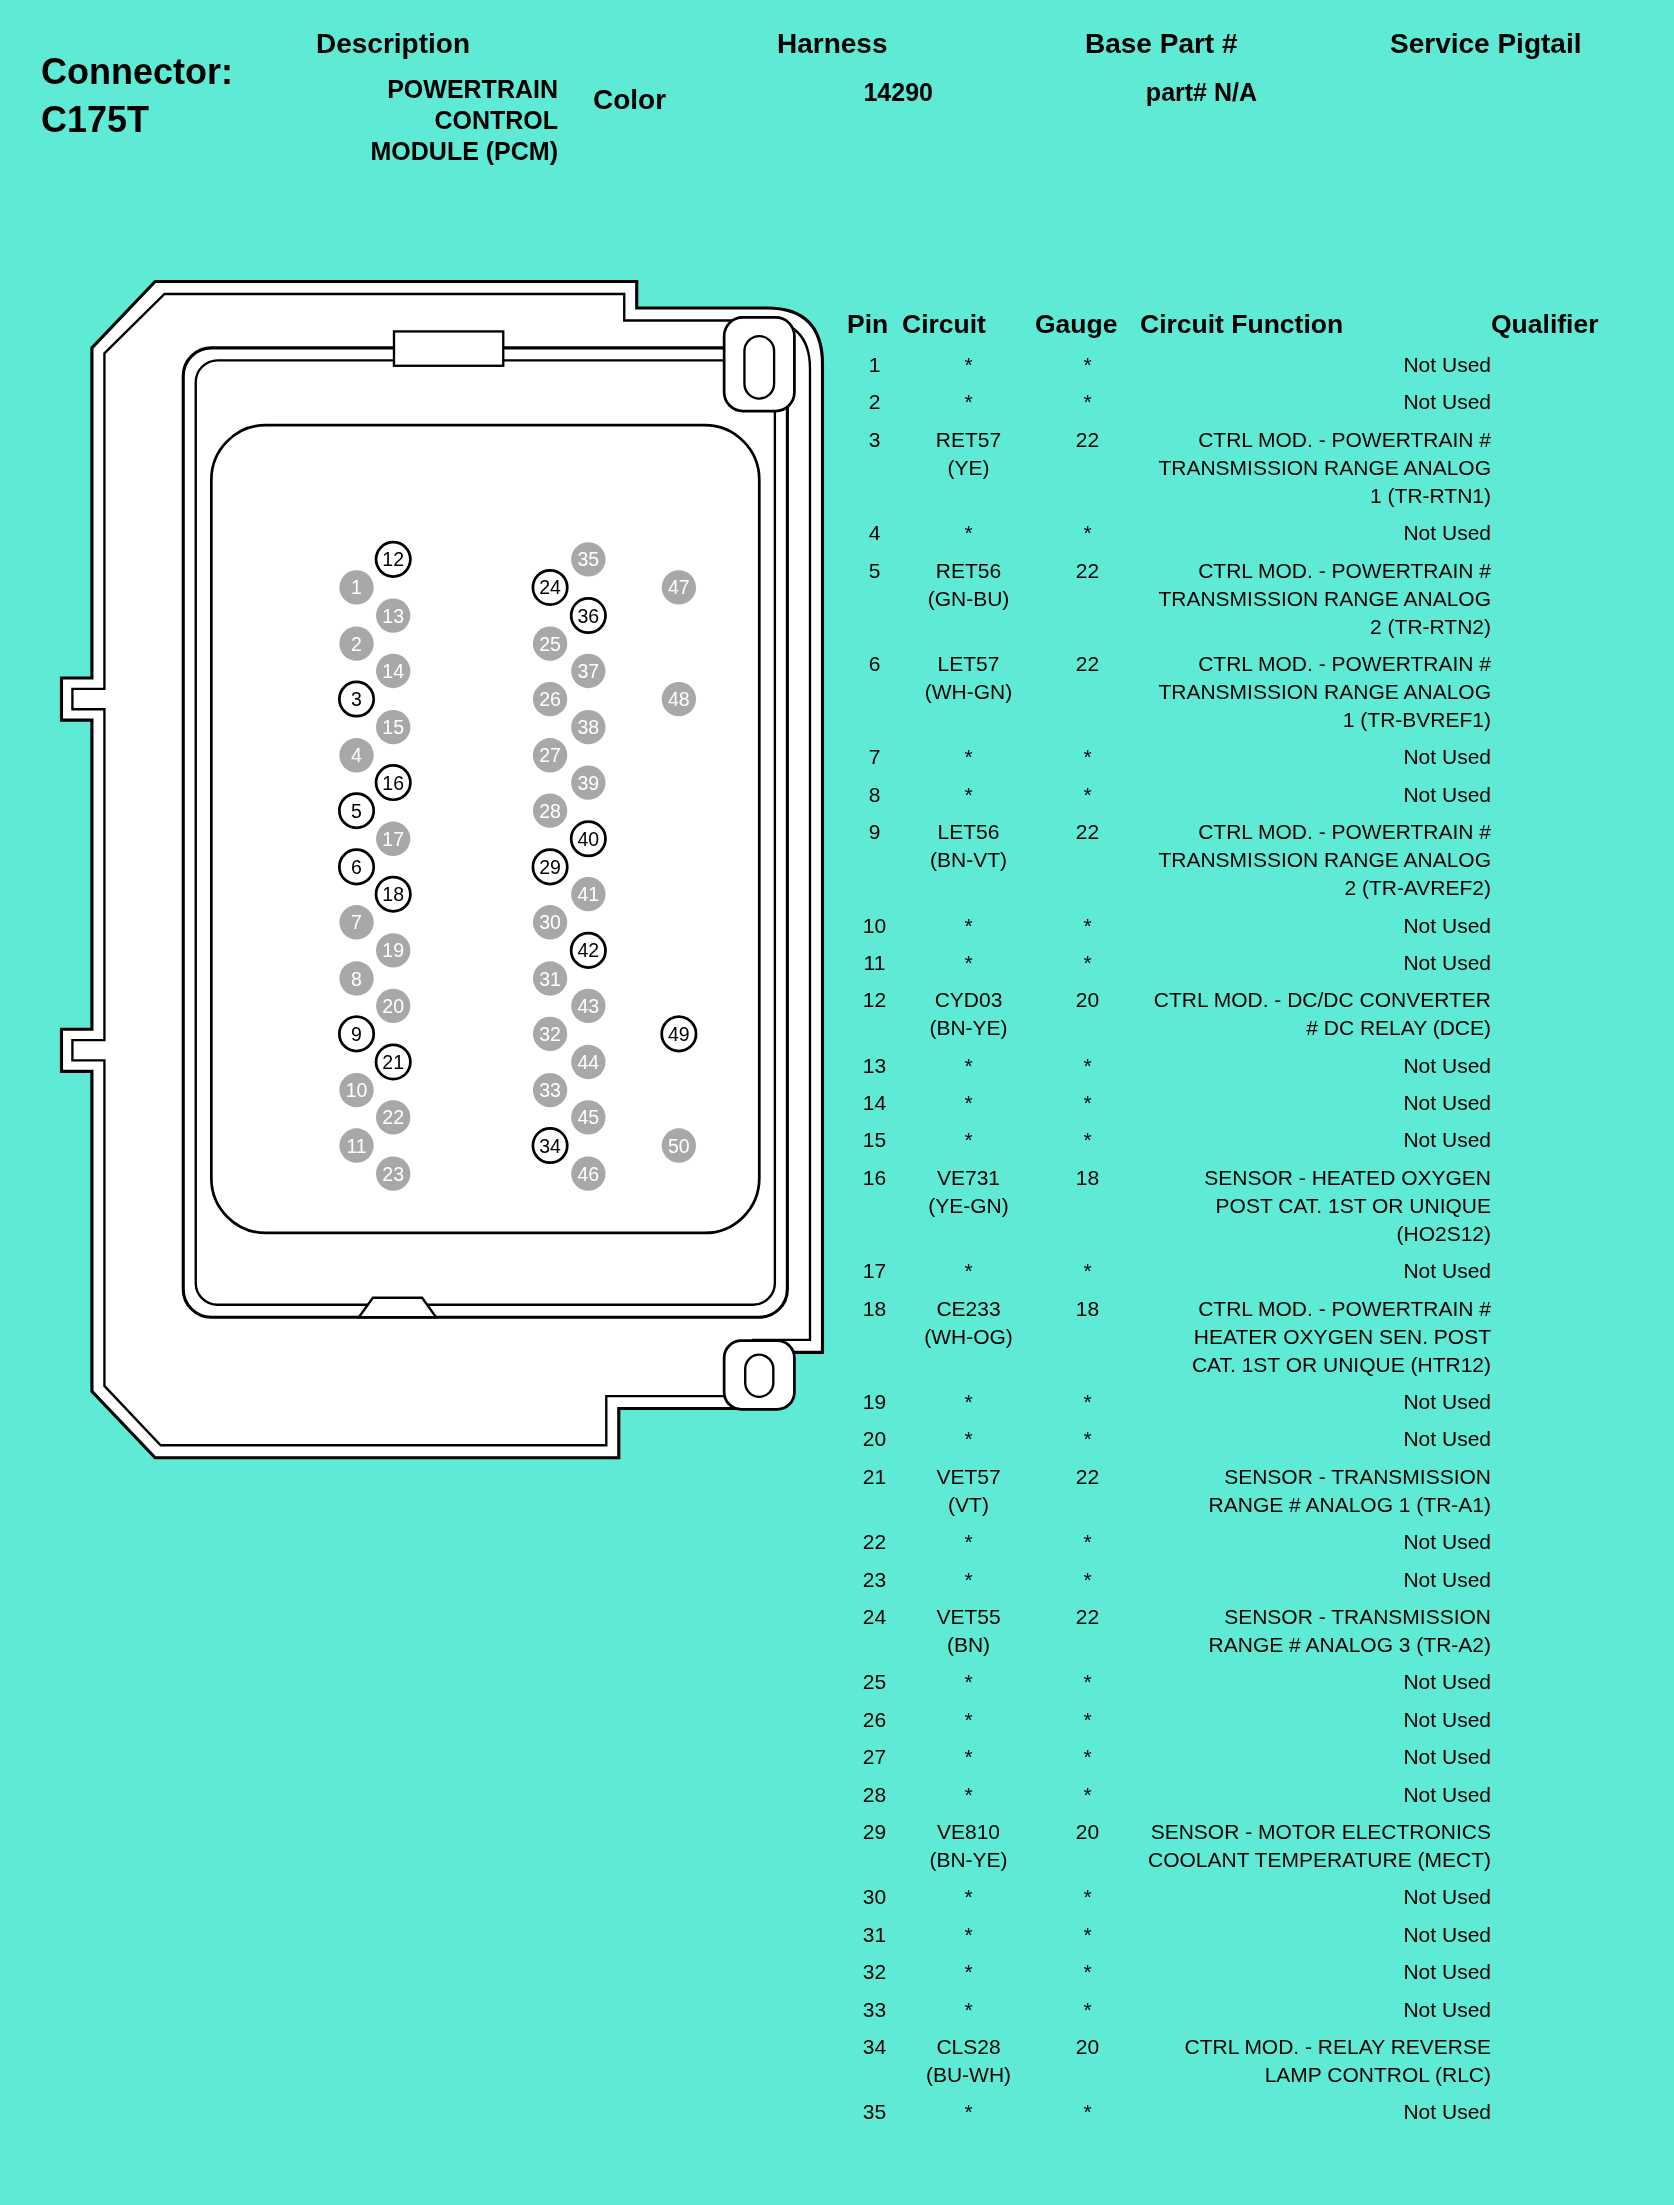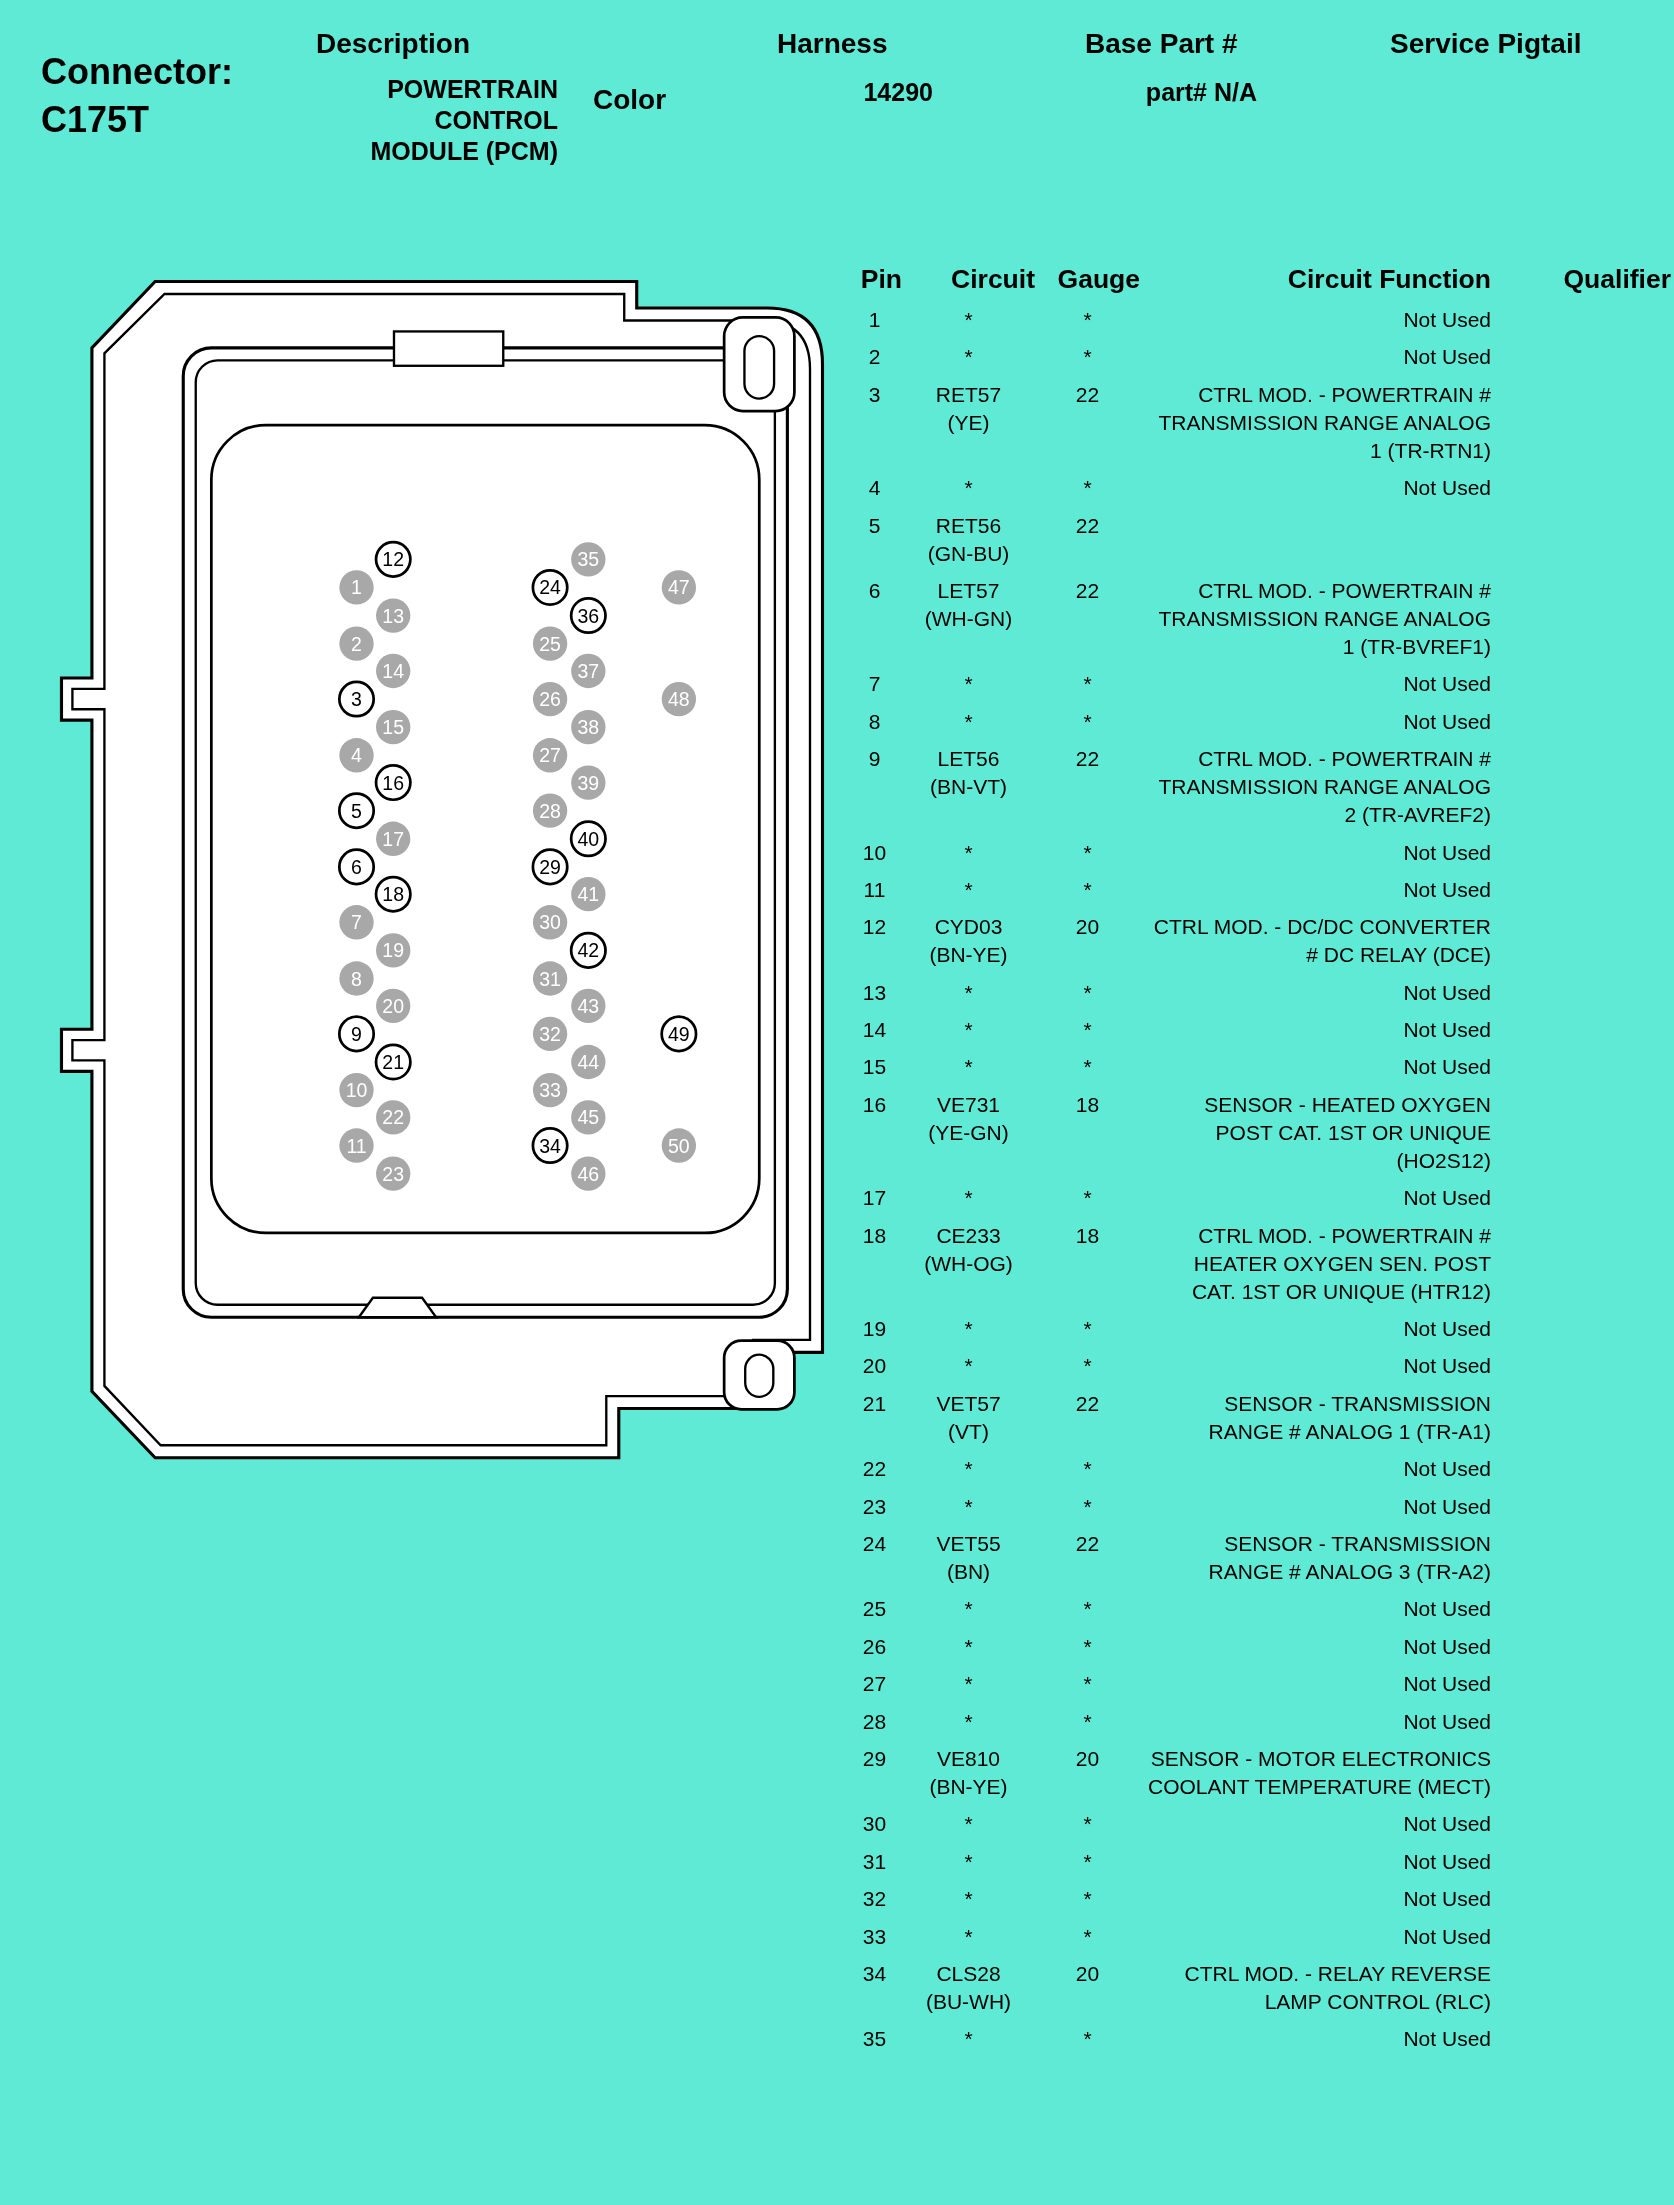--- a/index.html
+++ b/index.html
@@ -18,21 +18,21 @@
     position:absolute; font-size:25px; text-align:right; line-height:31px;font-weight:bold;
   }
   .pre { white-space:pre-line; }
 
   
   #pin-table { position:absolute; left:847px; top:264px; width:823px; }
   .thead {
     display:grid; grid-template-columns:55px 133px 105px 351px 180px;
     font-weight:bold; font-size:26.5px; line-height:31px;
   }
-  .thead > div { text-align:right; }
+  .thead > div { text-align:left;margin-top:45px; }
   #table-rows { margin-top:11px; }
   .trow {
     display:grid; grid-template-columns:55px 133px 105px 351px 180px;
     font-size:21px; line-height:28px; margin-bottom:9.4px;
   }
   .c-pin   { text-align:center; }
   .c-circ  { text-align:center; white-space:pre-line; }
   .c-gauge { text-align:center; }
   .c-func  { text-align:right; padding-left:4.7px; }
   .c-qual  { text-align:center; }
@@ -222,20 +222,21 @@
           <div class="c-circ">*</div>
           <div class="c-gauge">*</div>
           <div class="c-func">Not Used</div>
           <div class="c-qual"></div>
         </div>
         <div class="trow">
           <div class="c-pin">5</div>
           <div class="c-circ">RET56
 (GN-BU)</div>
           <div class="c-gauge">22</div>
+          <div class="c-func">CTRL MOD. - POWERTRAIN # TRANSMISSION RANGE ANALOG 2 (TR-RTN2)</div>
           <div class="c-qual"></div>
         </div>
         <div class="trow">
           <div class="c-pin">6</div>
           <div class="c-circ">LET57
 (WH-GN)</div>
           <div class="c-gauge">22</div>
           <div class="c-func">CTRL MOD. - POWERTRAIN # TRANSMISSION RANGE ANALOG 1 (TR-BVREF1)</div>
           <div class="c-qual"></div>
         </div>

